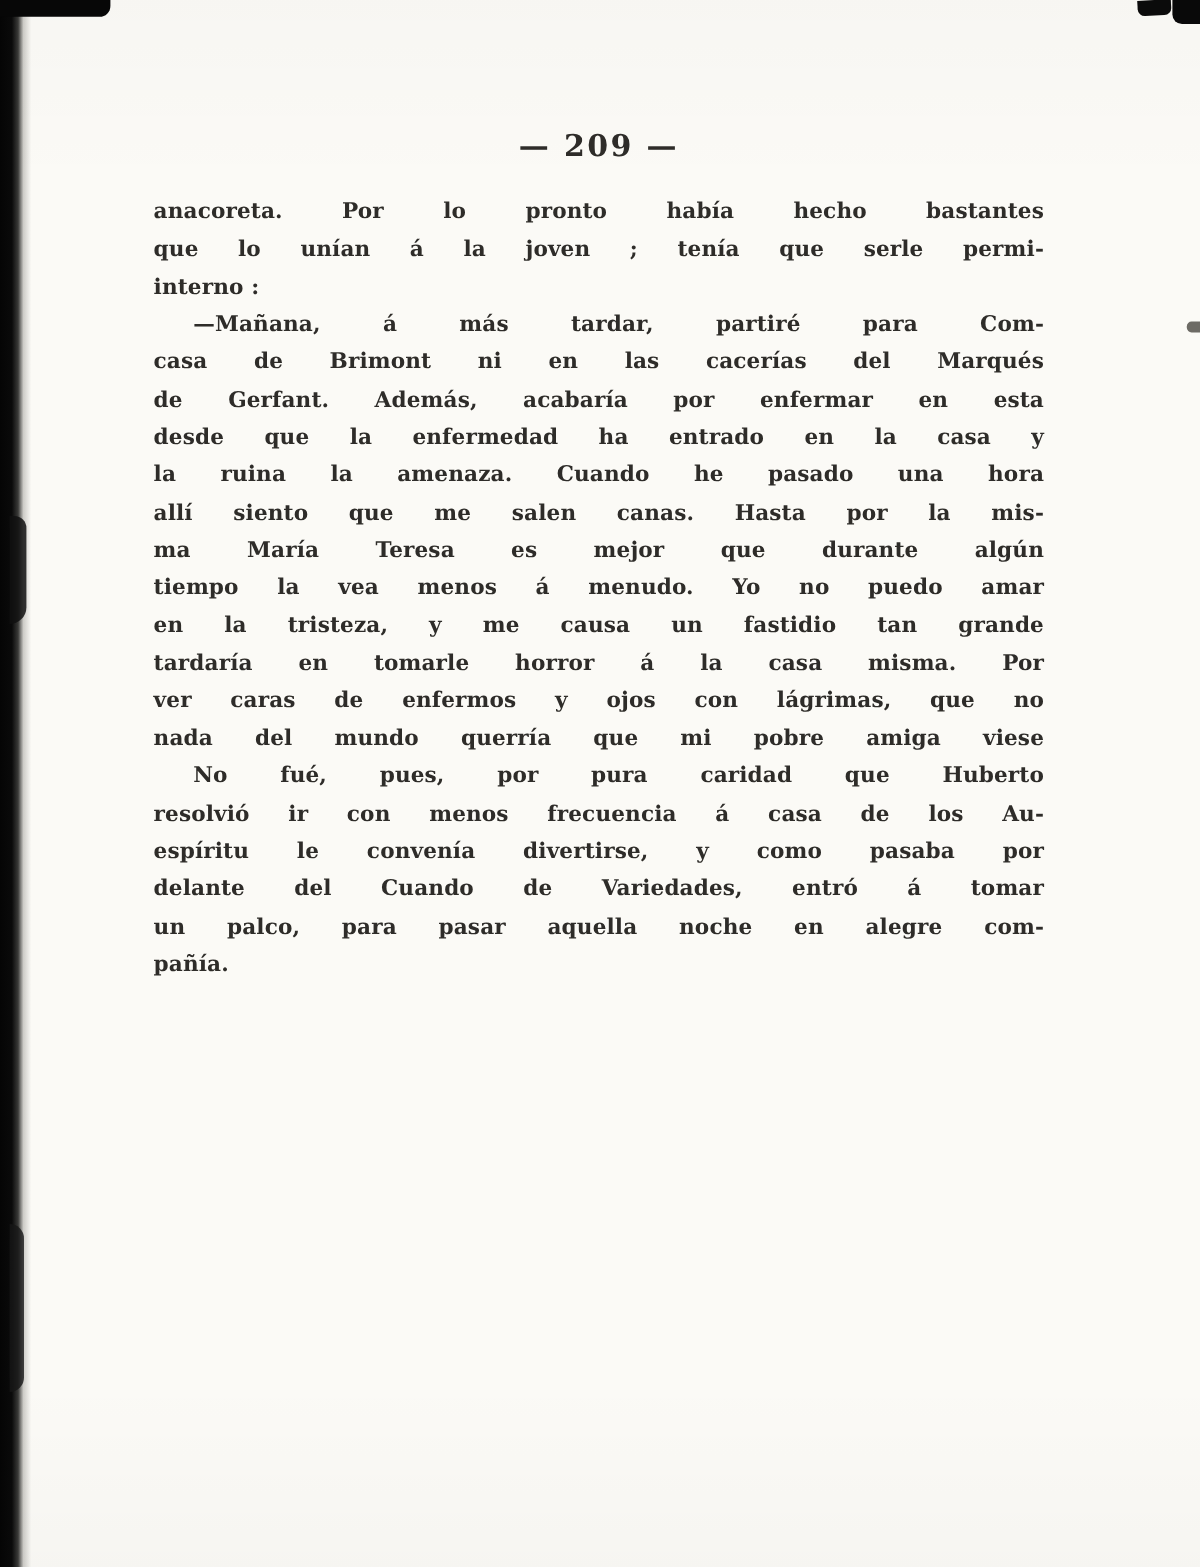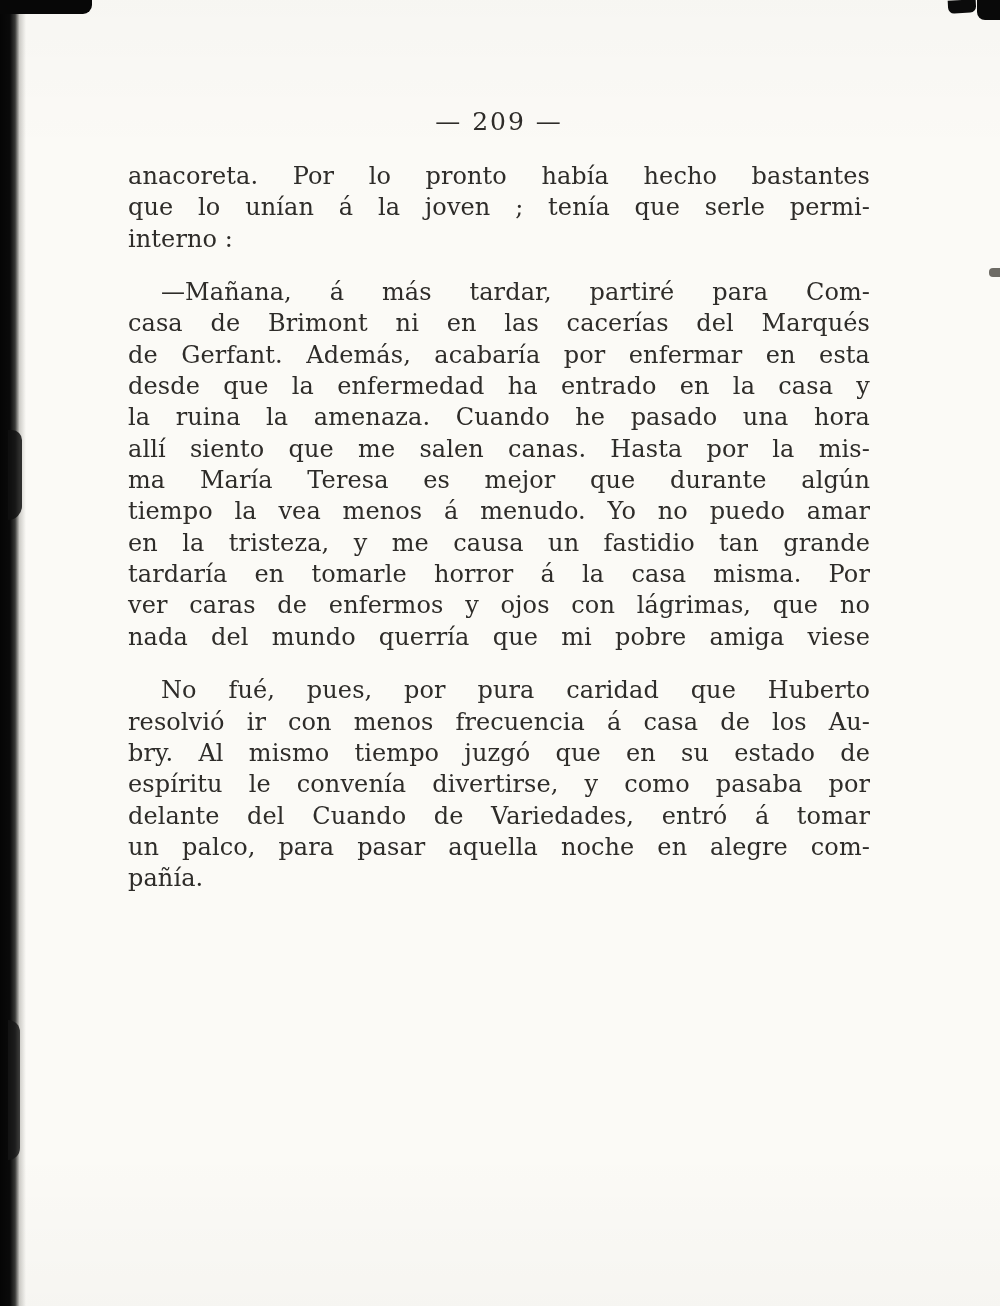--- a/index.html
+++ b/index.html
@@ -44,40 +44,40 @@
   .mark-top-right-2{
     position:absolute;left:977px;top:0;width:23px;height:20px;
     background:#090909;border-radius:0 0 0 8px;
   }
   .mark-right-edge{
     position:absolute;left:989px;top:268px;width:11px;height:9px;
     background:#4a4741;border-radius:4px 0 0 4px;opacity:.8;
   }
   
   .content{
-    position:absolute;left:128px;top:107px;width:742px;
+    position:absolute;left:128px;top:107px;width:742px;font-weight:bold;
   }
   .page-number{
     text-align:center;
     font-size:25px;
     letter-spacing:2px;
     height:30px;line-height:30px;
     margin:0 0 24px 0;
   }
   .text-block{width:742px;}
   .line{
     margin:0;padding:0;
-    font-size:24px;
+    font-size:18px;
     line-height:31.35px;
     text-align:justify;
     text-align-last:justify;
     white-space:normal;
     letter-spacing:0.1px;
   }
-  .line.indent{padding-left:33px;margin-top:22px;}
+  .line.indent{padding-left:33px;}
   .line.last{text-align-last:left;}
 </style>
 </head>
 <body>
 
 <div class="paper-texture"></div>
 
 <div>
   <div class="binding-bar"></div>
   <div class="binding-bump-1"></div>
@@ -104,20 +104,19 @@
       <p class="line">allí siento que me salen canas. Hasta por la mis-</p>
       <p class="line">ma María Teresa es mejor que durante algún</p>
       <p class="line">tiempo la vea menos á menudo. Yo no puedo amar</p>
       <p class="line">en la tristeza, y me causa un fastidio tan grande</p>
       <p class="line">tardaría en tomarle horror á la casa misma. Por</p>
       <p class="line">ver caras de enfermos y ojos con lágrimas, que no</p>
       <p class="line">nada del mundo querría que mi pobre amiga viese</p>
 
       <p class="line indent">No fué, pues, por pura caridad que Huberto</p>
       <p class="line">resolvió ir con menos frecuencia á casa de los Au-</p>
-      <p class="line">bry. Al mismo tiempo juzgó que en su estado de</p>
       <p class="line">espíritu le convenía divertirse, y como pasaba por</p>
       <p class="line">delante del Cuando de Variedades, entró á tomar</p>
       <p class="line">un palco, para pasar aquella noche en alegre com-</p>
       <p class="line last">pañía.</p>
     </div>
   </div>
 </div>
 
 </body></html>

